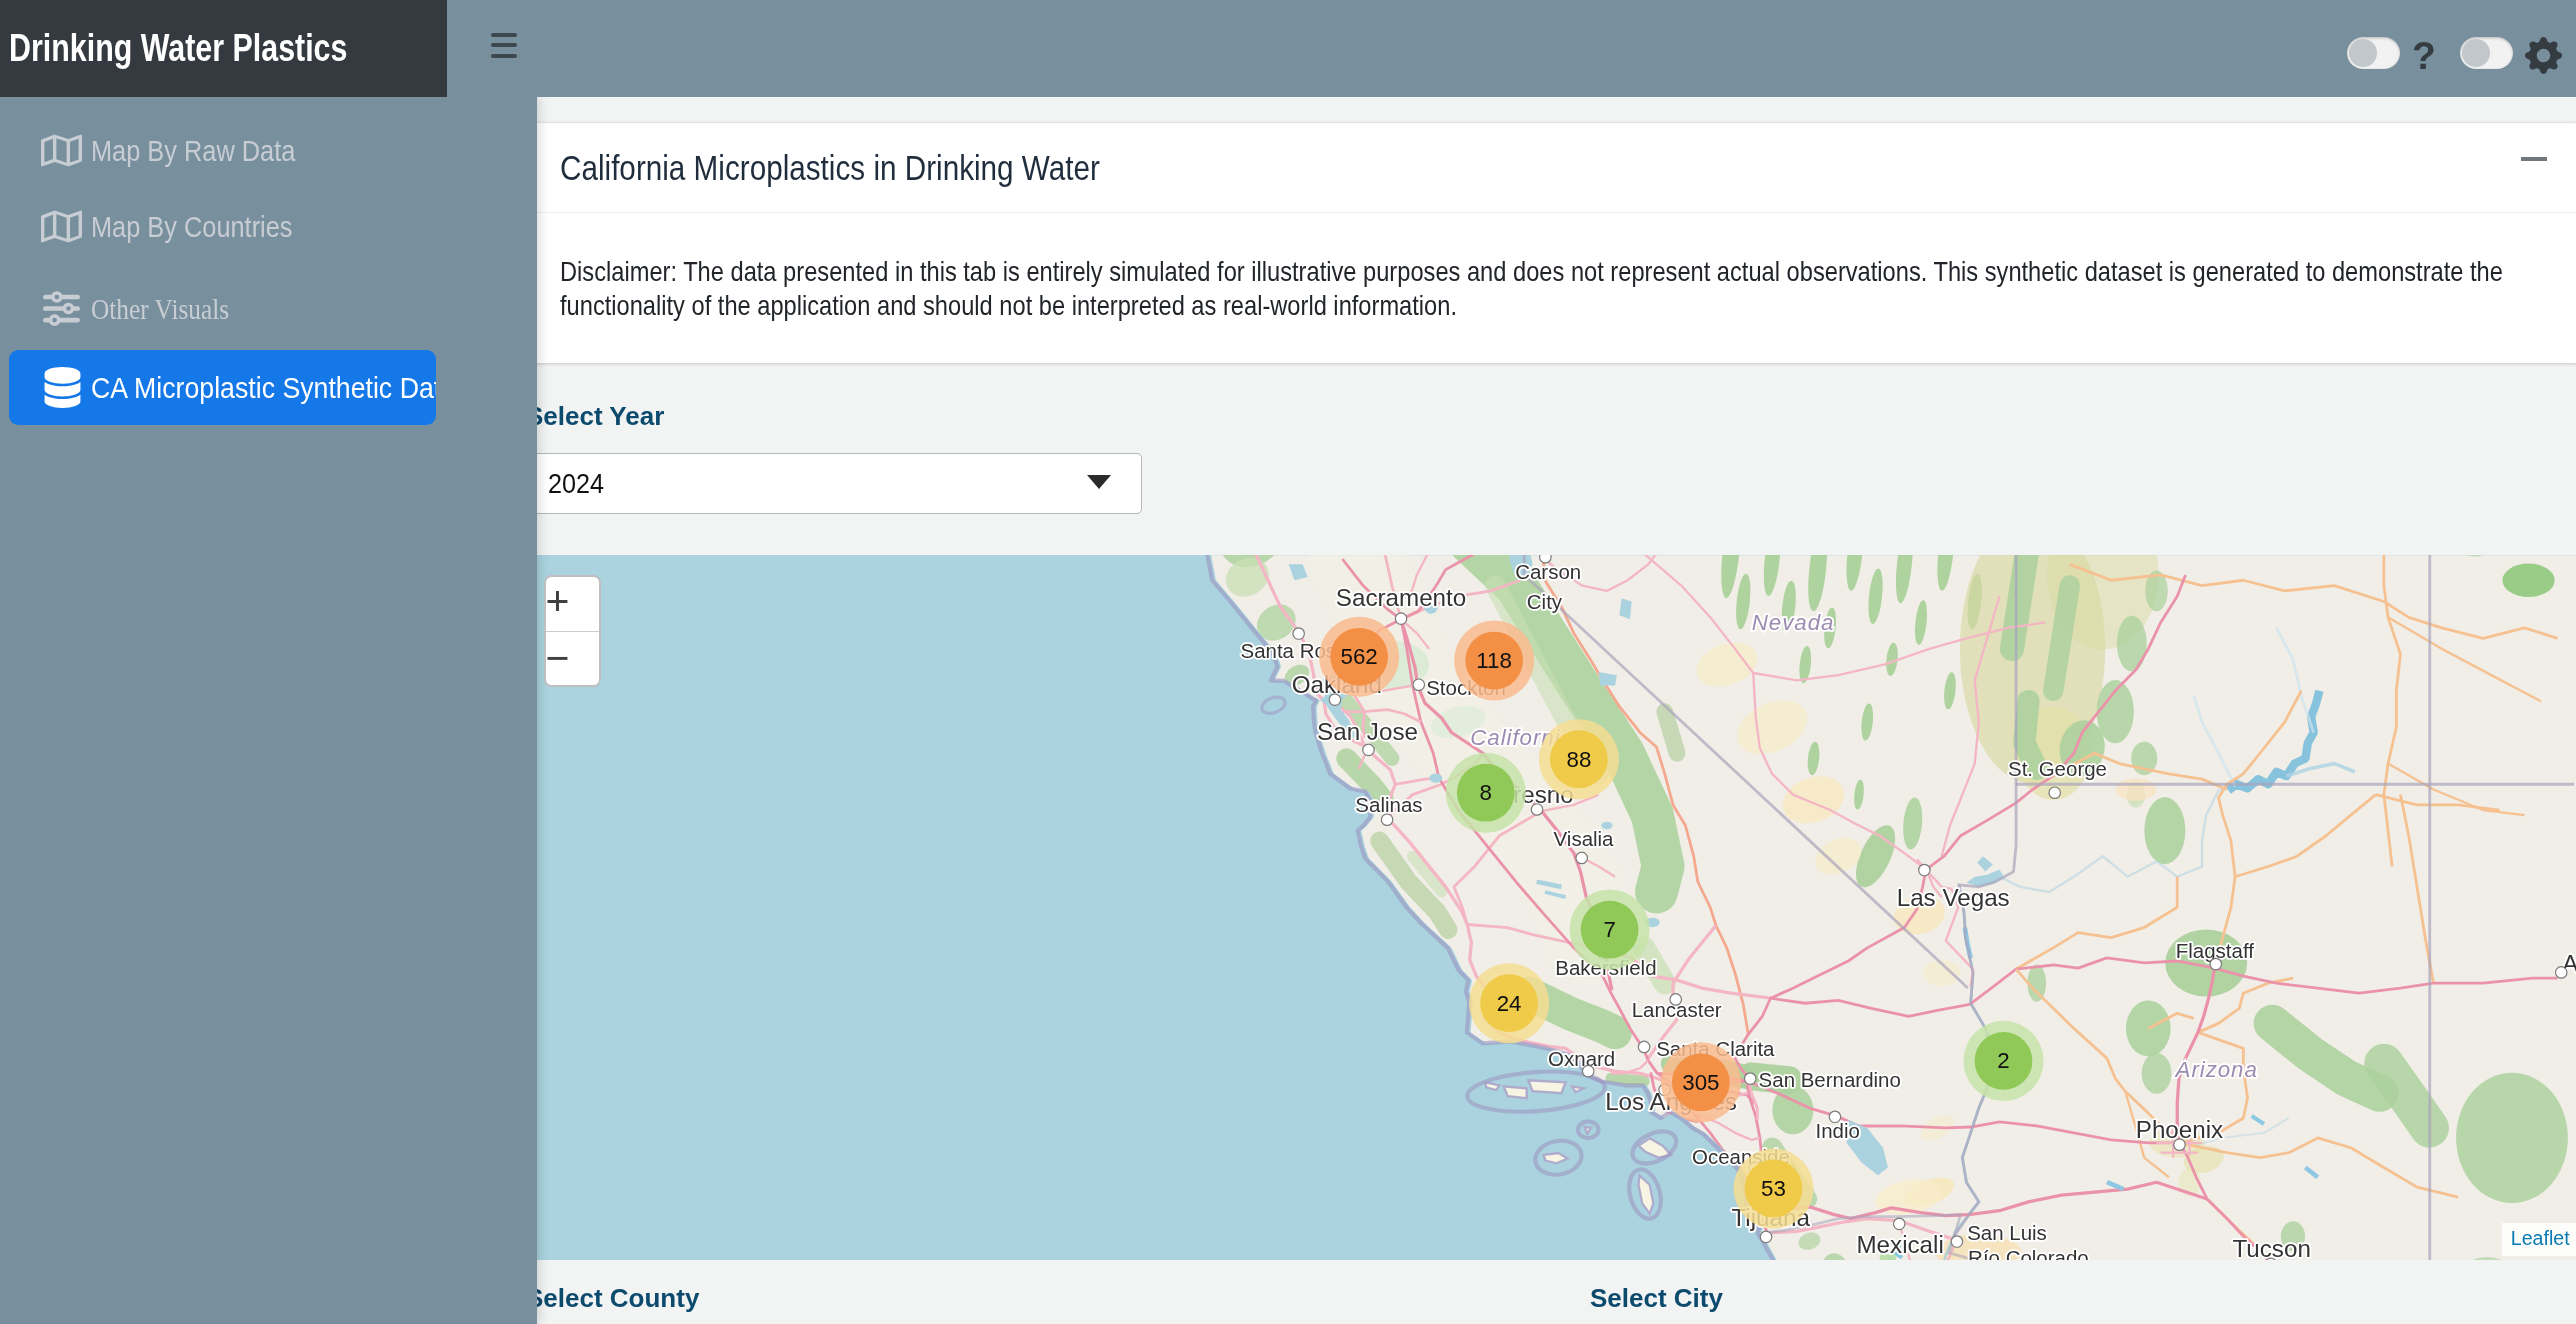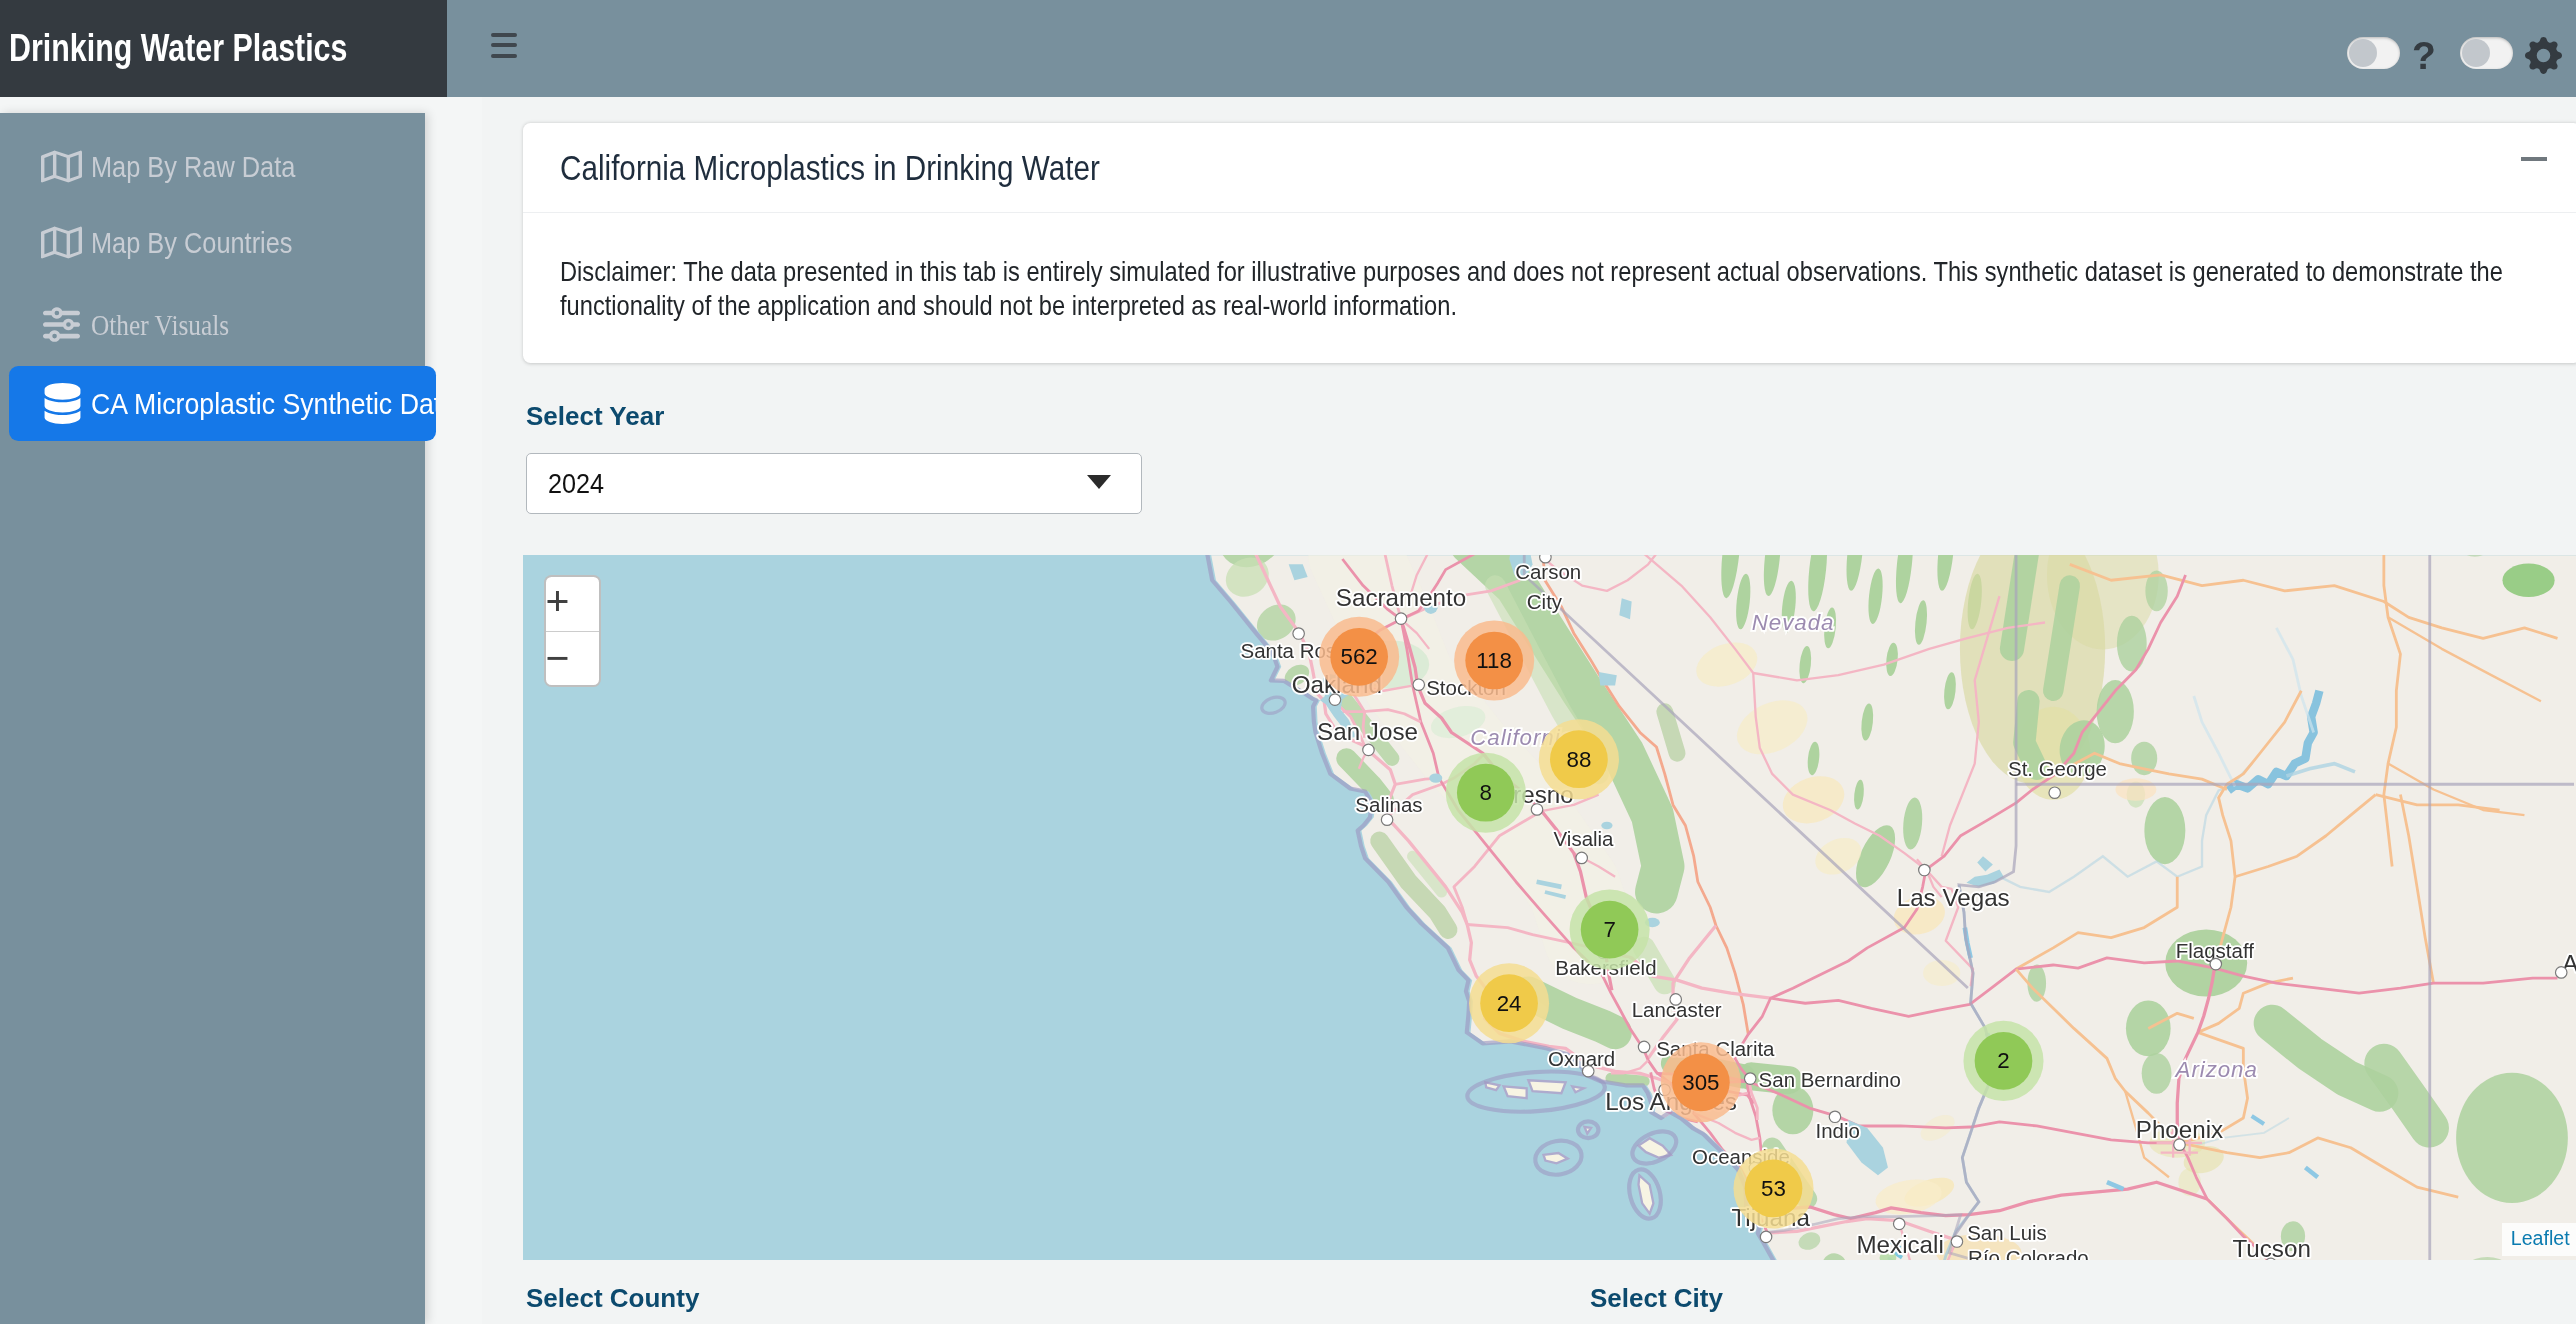--- a/index.html
+++ b/index.html
@@ -8,22 +8,22 @@
   font-family:"Liberation Sans", sans-serif; }
 .brand {
   position:absolute; left:0; top:0; width:447px; height:97px; background:#343a40;
   color:#ffffff; font-size:38px; font-weight:bold; line-height:97px; padding-left:9.3px;
   white-space:nowrap; overflow:hidden; z-index:5;
 }
 .navbar {
   position:absolute; left:447px; top:0; right:0; height:97px; background:#78909d; z-index:4;
 }
 .sidebar {
-  position:absolute; left:0; top:97px; width:425px; bottom:0; background:#78909d;
-  box-shadow:2.8px 0 9.3px rgba(0,0,0,0.14); z-index:3;margin-top:16px;
+  position:absolute; left:0; top:97px; width:537px; bottom:0; background:#78909d;
+  box-shadow:2.8px 0 9.3px rgba(0,0,0,0.14); z-index:3;
 }
 .menu-item { position:absolute; left:9.3px; width:428px; height:75px; color:#c8cdd4;
   font-size:30px; line-height:75px; }
 .menu-item .mi-ico { position:absolute; left:32px; top:18.6px; width:41px; height:37px; }
 .menu-item .mi-txt { position:absolute; left:82px; top:0; white-space:nowrap; }
 .menu-item.active { background:#1578e8; color:#ffffff; border-radius:9.3px; overflow:hidden; width:427px;}
 
 .hamb { position:absolute; left:491px; top:33px; width:26px; height:26px;}
 .hamb div { position:absolute; left:0; width:26px; height:4.2px; background:#3f474e; border-radius:1.9px;}
 

